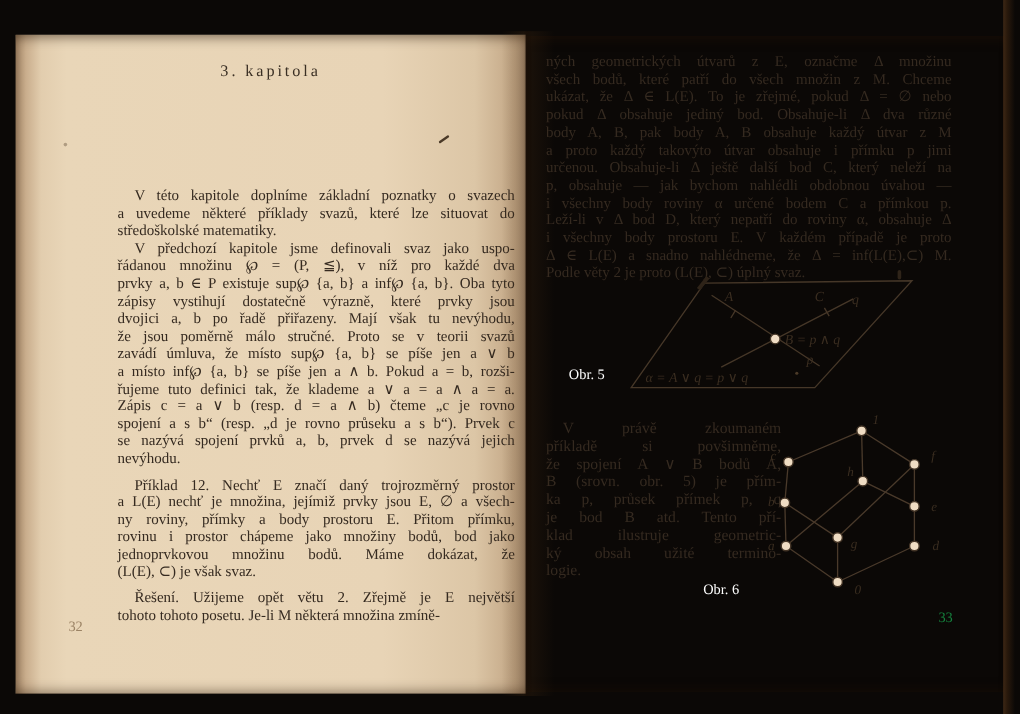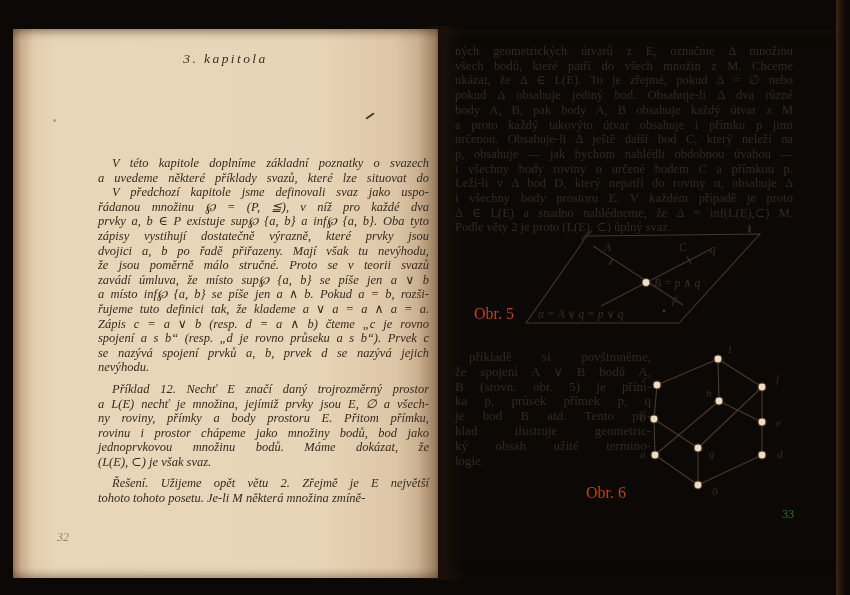--- a/index.html
+++ b/index.html
@@ -6,21 +6,20 @@
   body{
     width:850px;height:595px;position:relative;overflow:hidden;
     background:#0b0806;
     font-family:"Liberation Serif","DejaVu Serif",serif;
   }
   .page{position:absolute;overflow:hidden;}
   .page-left{
     left:13px;top:29px;width:425px;height:549px;
     background:linear-gradient(90deg,#9b7f60 0,#c9ad8c 2%,#e2cdae 5%,#e9d6b8 10%,#e8d4b6 72%,#dcc6a6 90%,#c2a685 98%,#b2977a 100%);
     box-shadow:inset 0 8px 10px -6px rgba(35,18,5,.55), inset 0 -8px 10px -6px rgba(35,18,5,.45);
-    font-style:italic;
   }
   .page-right{
     left:438px;top:30px;width:399px;height:547px;
     background:linear-gradient(90deg,#8f males 0,#a98c6d 0,#d4bd9e 2.5%,#eddac0 7%,#f0ddc5 55%,#eedbc2 90%,#e2cdb0 97%,#d0b896 100%);
     box-shadow:inset 0 8px 10px -6px rgba(35,18,5,.5), inset 0 -8px 10px -6px rgba(35,18,5,.4);
   }
   .gutter{
     position:absolute;left:418px;top:26px;width:44px;height:554px;
     background:linear-gradient(90deg,rgba(70,45,20,0) 0,rgba(70,45,20,.28) 42%,rgba(40,22,8,.45) 48%,rgba(70,45,20,.22) 58%,rgba(70,45,20,0) 100%);
     pointer-events:none;
@@ -37,23 +36,23 @@
   .para.indent .tl:first-child{text-indent:14px;}
   .chapter-heading{
     position:absolute;left:0;top:22px;width:100%;text-align:center;
     font-size:13.5px;letter-spacing:.18em;color:#3a2f24;
   }
   .chapter-title{
     position:absolute;left:0;top:66px;width:100%;text-align:center;
     font-size:14.5px;font-weight:bold;letter-spacing:.3em;word-spacing:.45em;color:#30261c;
   }
   .pagenum{position:absolute;font-size:12px;}
-  .pagenum-left{left:44px;top:501px;color:#9b8365;}
+  .pagenum-left{left:44px;top:486px;color:#9b8365;}
   .pagenum-right{left:344px;top:477px;color:#15803d;}
-  .fig-caption{position:absolute;font-size:16px;color:#c2410c;}
+  .fig-caption{position:absolute;font-size:12px;color:#ffffff;}
   .cap5{left:36px;top:275px;}
   .cap6{left:148px;top:454px;text-align:right;}
   .fig5{position:absolute;left:30px;top:196px;width:352px;height:112px;}
   .fig5 .stroke{stroke:#463728;stroke-width:1.1;fill:none;}
   .fig5 text{font-family:"Liberation Serif","DejaVu Serif",serif;font-style:italic;font-size:11.5px;fill:#3a2d20;}
   .fig6{position:absolute;left:189px;top:306px;width:172px;height:172px;}
   .fig6 line{stroke:#4a3a2b;stroke-width:1.1;}
   .fig6 circle{fill:#efdcc3;stroke:#443527;stroke-width:1.2;}
   .fig6 text{font-family:"Liberation Serif","DejaVu Serif",serif;font-style:italic;font-size:11px;fill:#3a2d20;}
   .speck{position:absolute;background:#5a4631;border-radius:50%;}
@@ -62,20 +61,21 @@
 </head>
 <body>
 
 <div class="page page-left">
   <div class="chapter-heading">3. kapitola</div>
 
   <div class="col" style="left:85px;top:127px;width:331px;">
     <div class="para indent">
         <div class="tl">V této kapitole doplníme základní poznatky o svazech</div>
         <div class="tl">a uvedeme některé příklady svazů, které lze situovat do</div>
+        <div class="tl tl-last">středoškolské matematiky.</div>
       </div>
     <div class="para indent">
         <div class="tl">V předchozí kapitole jsme definovali svaz jako uspo-</div>
         <div class="tl">řádanou množinu ℘ = (P, ≦), v níž pro každé dva</div>
         <div class="tl">prvky a, b ∈ P existuje sup℘ {a, b} a inf℘ {a, b}. Oba tyto</div>
         <div class="tl">zápisy vystihují dostatečně výrazně, které prvky jsou</div>
         <div class="tl">dvojici a, b po řadě přiřazeny. Mají však tu nevýhodu,</div>
         <div class="tl">že jsou poměrně málo stručné. Proto se v teorii svazů</div>
         <div class="tl">zavádí úmluva, že místo sup℘ {a, b} se píše jen a ∨ b</div>
         <div class="tl">a místo inf℘ {a, b} se píše jen a ∧ b. Pokud a = b, rozši-</div>
@@ -136,20 +136,21 @@
     <text x="242" y="27">q</text>
     <text x="186" y="61">B = p ∧ q</text>
     <text x="204" y="77">p</text>
     <text x="70" y="92">α = A ∨ q = p ∨ q</text>
     <circle cx="196" cy="85" r="1.3" fill="#4b3a28"></circle>
   </svg>
   <div class="fig-caption cap5">Obr. 5</div>
 
   <div class="col" style="left:17px;top:320px;width:196px;line-height:14.8px;font-size:13px;">
     <div class="para indent">
+        <div class="tl">V právě zkoumaném</div>
         <div class="tl">příkladě si povšimněme,</div>
         <div class="tl">že spojení A ∨ B bodů A,</div>
         <div class="tl">B (srovn. obr. 5) je přím-</div>
         <div class="tl">ka p, průsek přímek p, q</div>
         <div class="tl">je bod B atd. Tento pří-</div>
         <div class="tl">klad ilustruje geometric-</div>
         <div class="tl">ký obsah užité termino-</div>
         <div class="tl tl-last">logie.</div>
       </div>
   </div>

